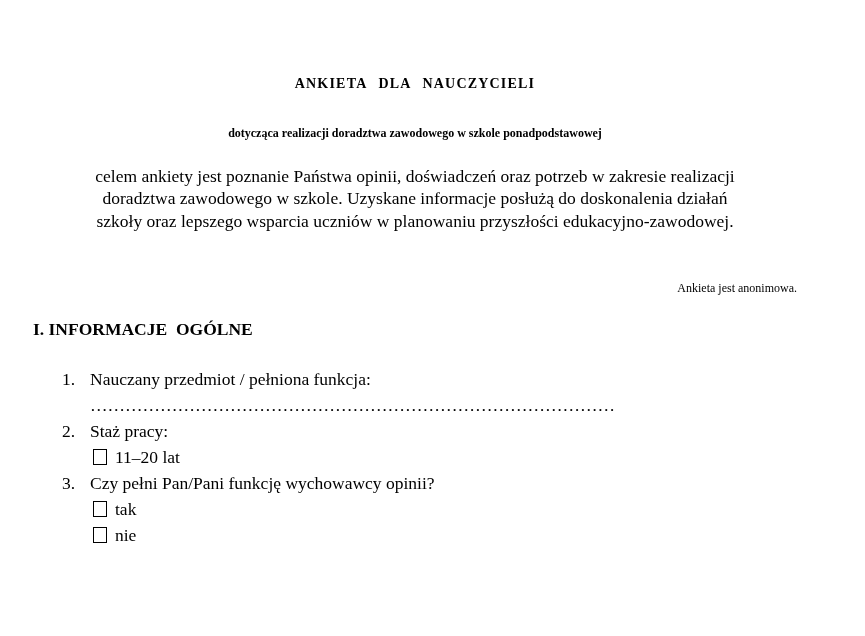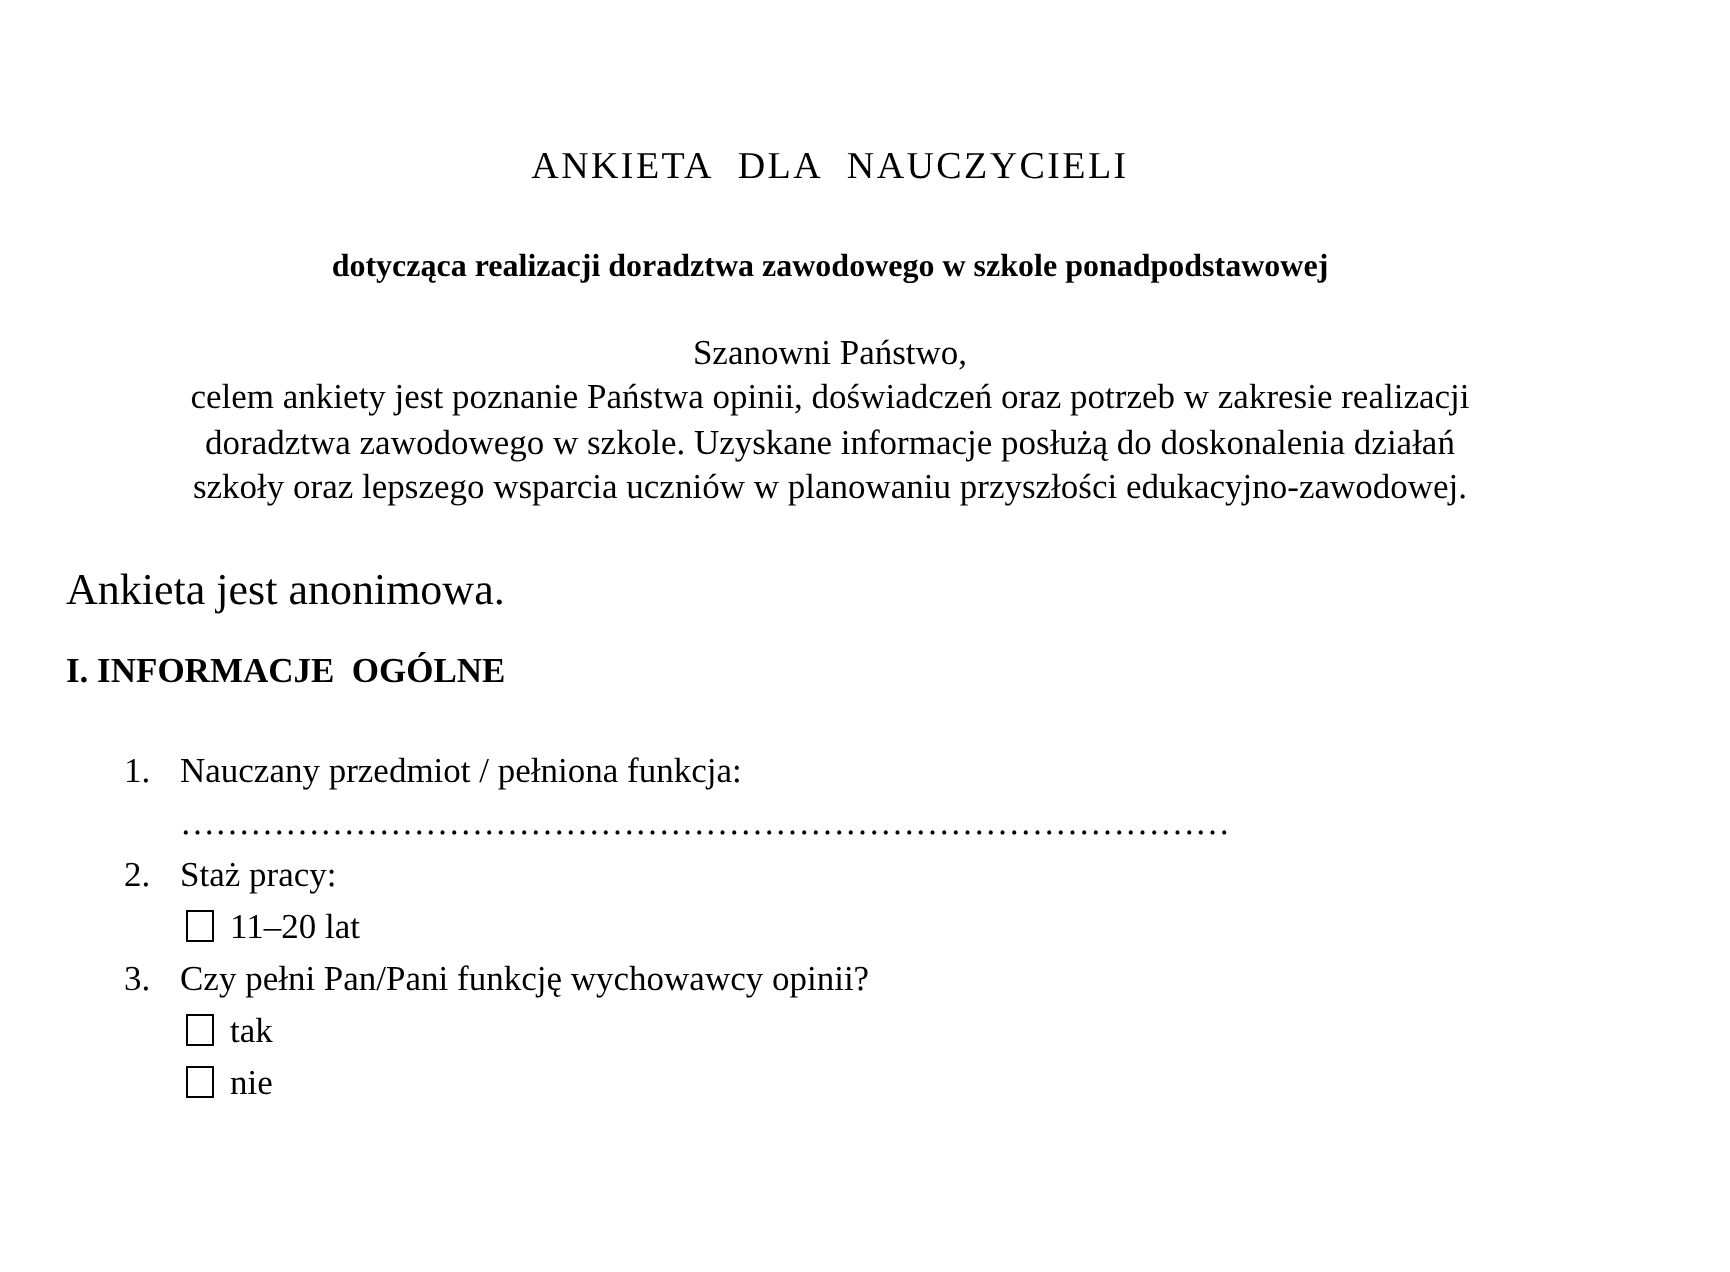--- a/index.html
+++ b/index.html
@@ -9,43 +9,43 @@
     overflow: hidden;
     background: #ffffff;
     color: #000000;
     font-family: "Liberation Serif", serif;
     position: relative;
   }
   .content { padding: 73px 68px 0 33px; }
 
   .doc-title {
     text-align: center;
-    font-size: 19px;
-    font-weight: normal;
+    font-size: 14px;
+    font-weight: bold;
     letter-spacing: 1.2px;
     word-spacing: 7px;
     line-height: 22px;
   }
   .doc-subtitle {
     margin-top: 30px;
     text-align: center;
-    font-size: 16px;
+    font-size: 12px;
     font-weight: bold;
     line-height: 17px;
   }
   .intro {
     margin-top: 23px;
     text-align: center;
     font-size: 17.5px;
     line-height: 22.4px;
   }
   .anon-note {
-    margin-top: 29px;
-    text-align: left;
-    font-size: 22px;
+    margin-top: 45px;
+    text-align: right;
+    font-size: 12px;
     line-height: 22.4px;
   }
   .section-heading {
     margin-top: 18px;
     font-size: 17.5px;
     font-weight: bold;
     line-height: 22px;
     white-space: pre; 
   }
   .q-list {
@@ -80,21 +80,20 @@
 <body>
 
 <div class="page">
   <div class="content">
 
     <div class="doc-title">ANKIETA DLA NAUCZYCIELI</div>
 
     <div class="doc-subtitle">dotycząca realizacji doradztwa zawodowego w szkole ponadpodstawowej</div>
 
     <div class="intro">
-      <div>Szanowni Państwo,</div>
       <div>celem ankiety jest poznanie Państwa opinii, doświadczeń oraz potrzeb w zakresie realizacji</div>
       <div>doradztwa zawodowego w szkole. Uzyskane informacje posłużą do doskonalenia działań</div>
       <div>szkoły oraz lepszego wsparcia uczniów w planowaniu przyszłości edukacyjno-zawodowej.</div>
     </div>
 
     <div class="anon-note">Ankieta jest anonimowa.</div>
 
     <div class="section-heading">I. INFORMACJE  OGÓLNE</div>
 
     <div class="q-list">

